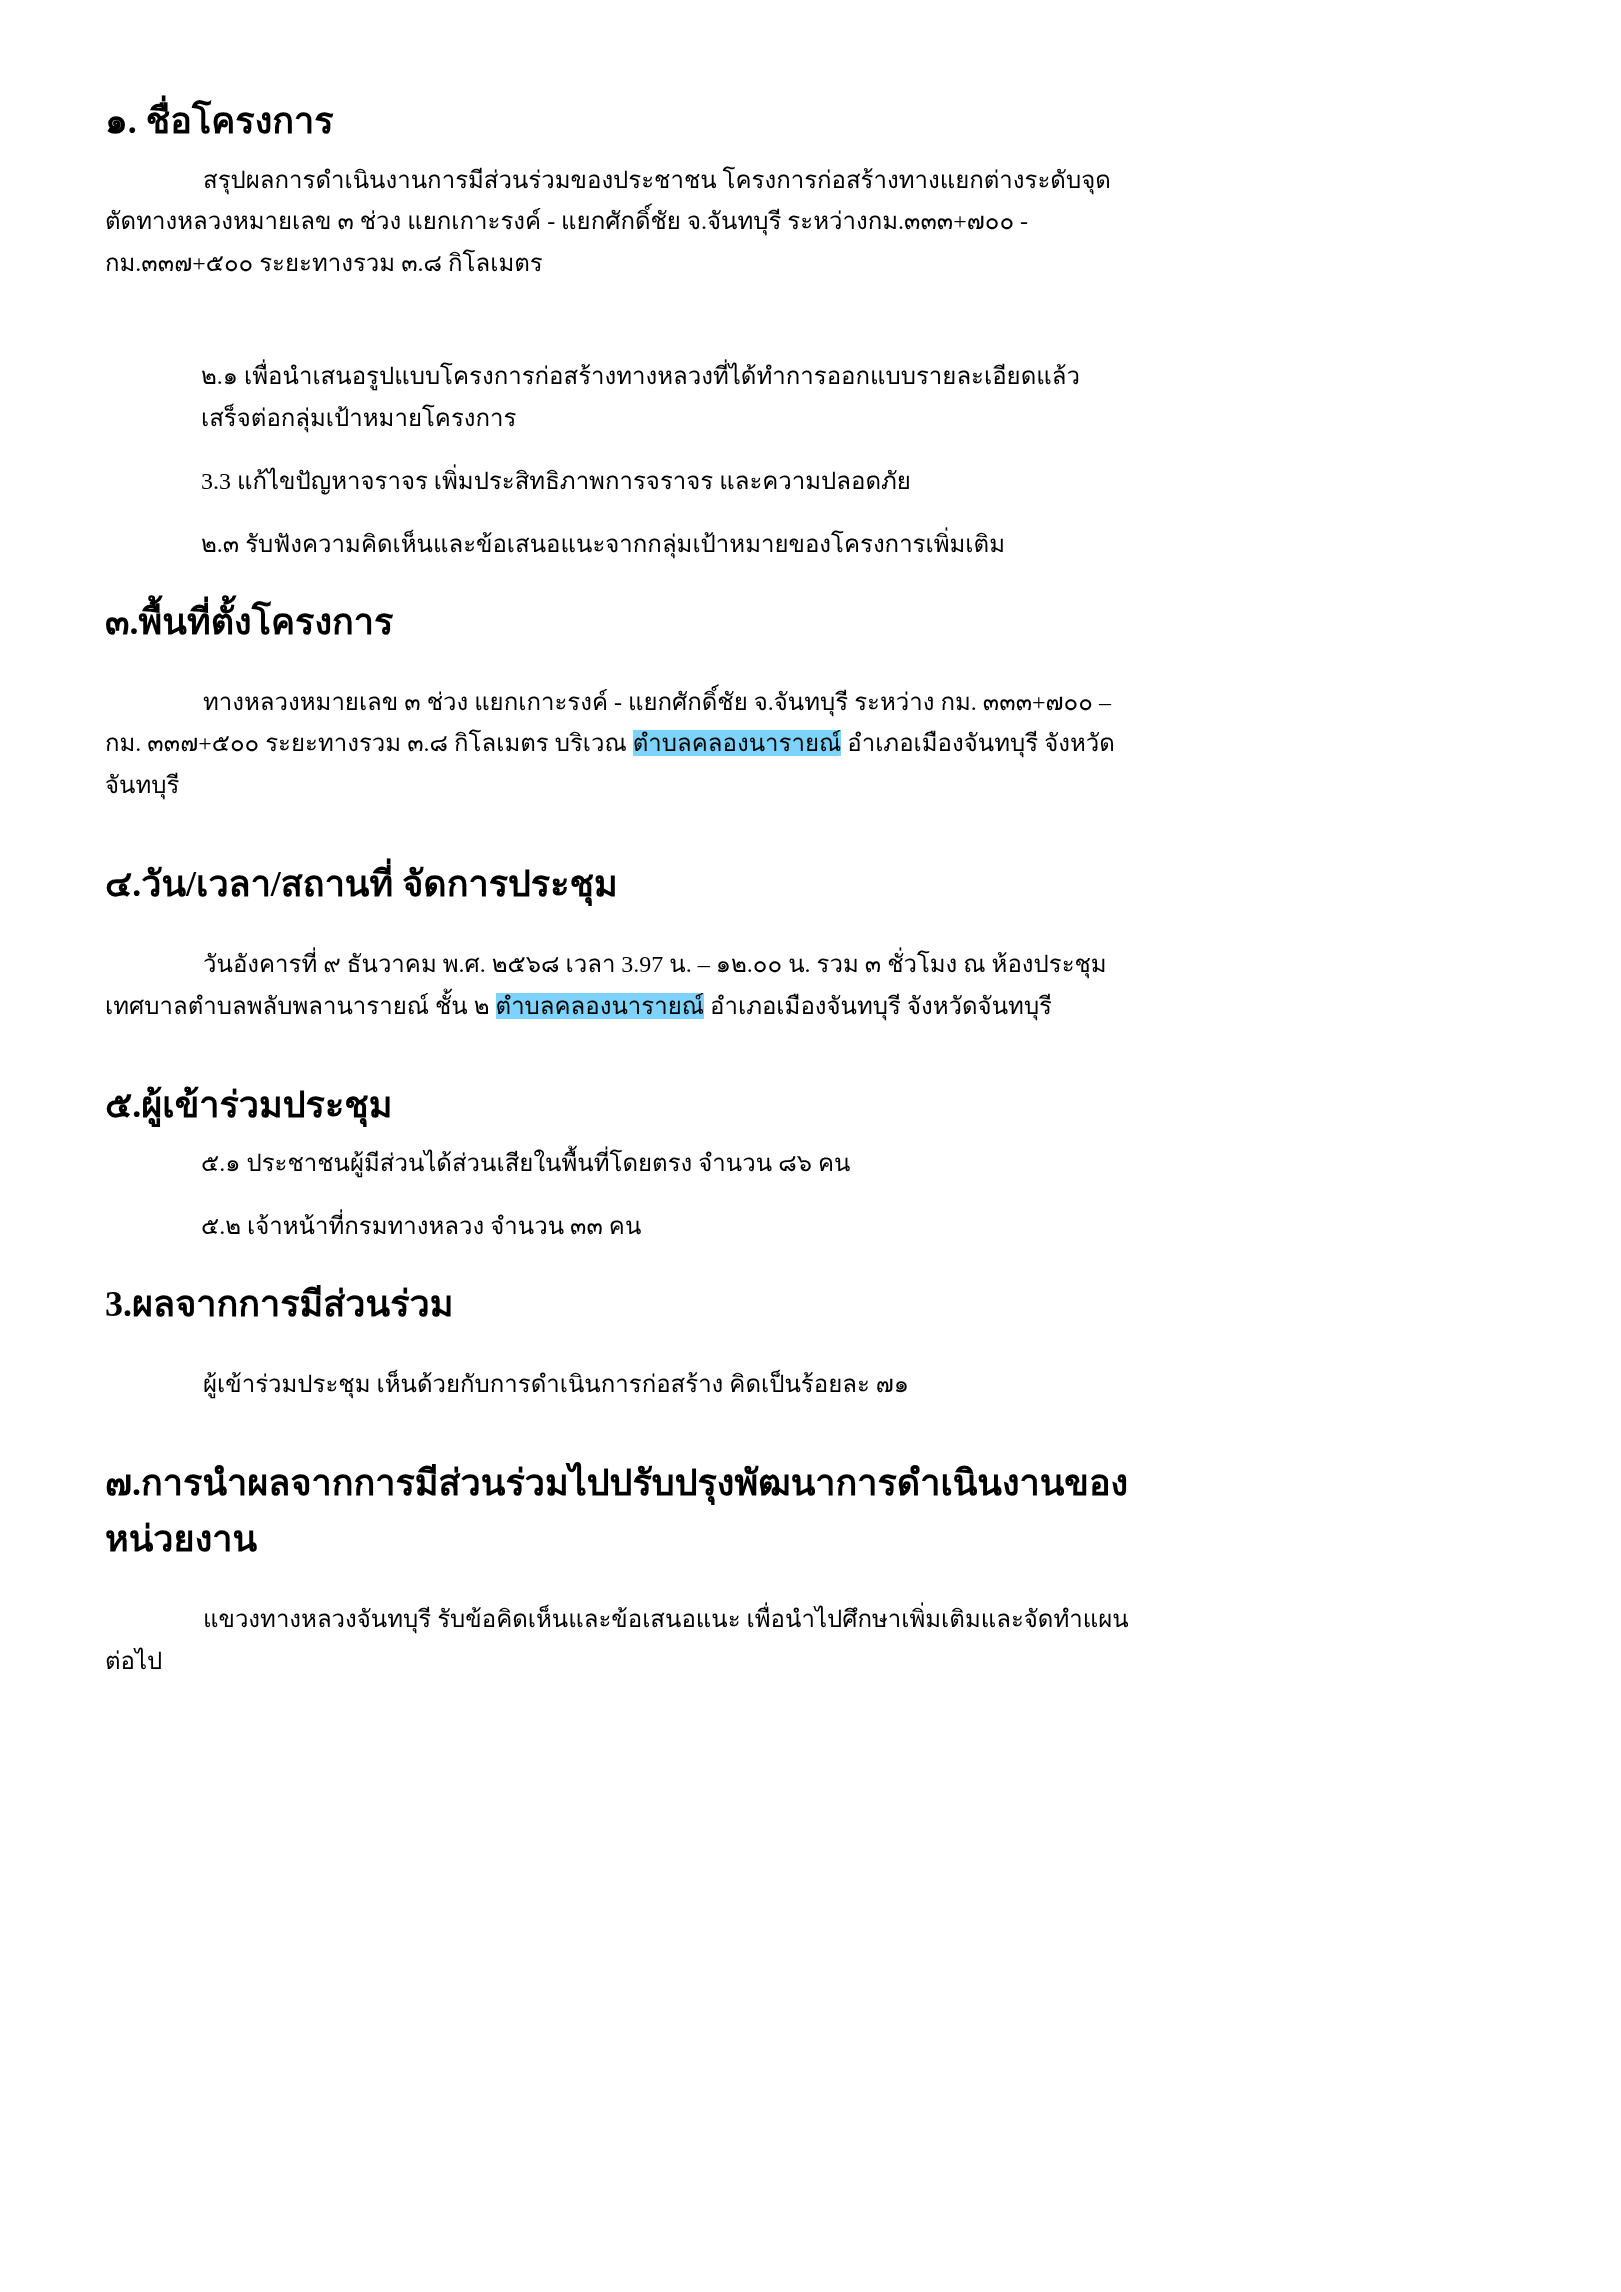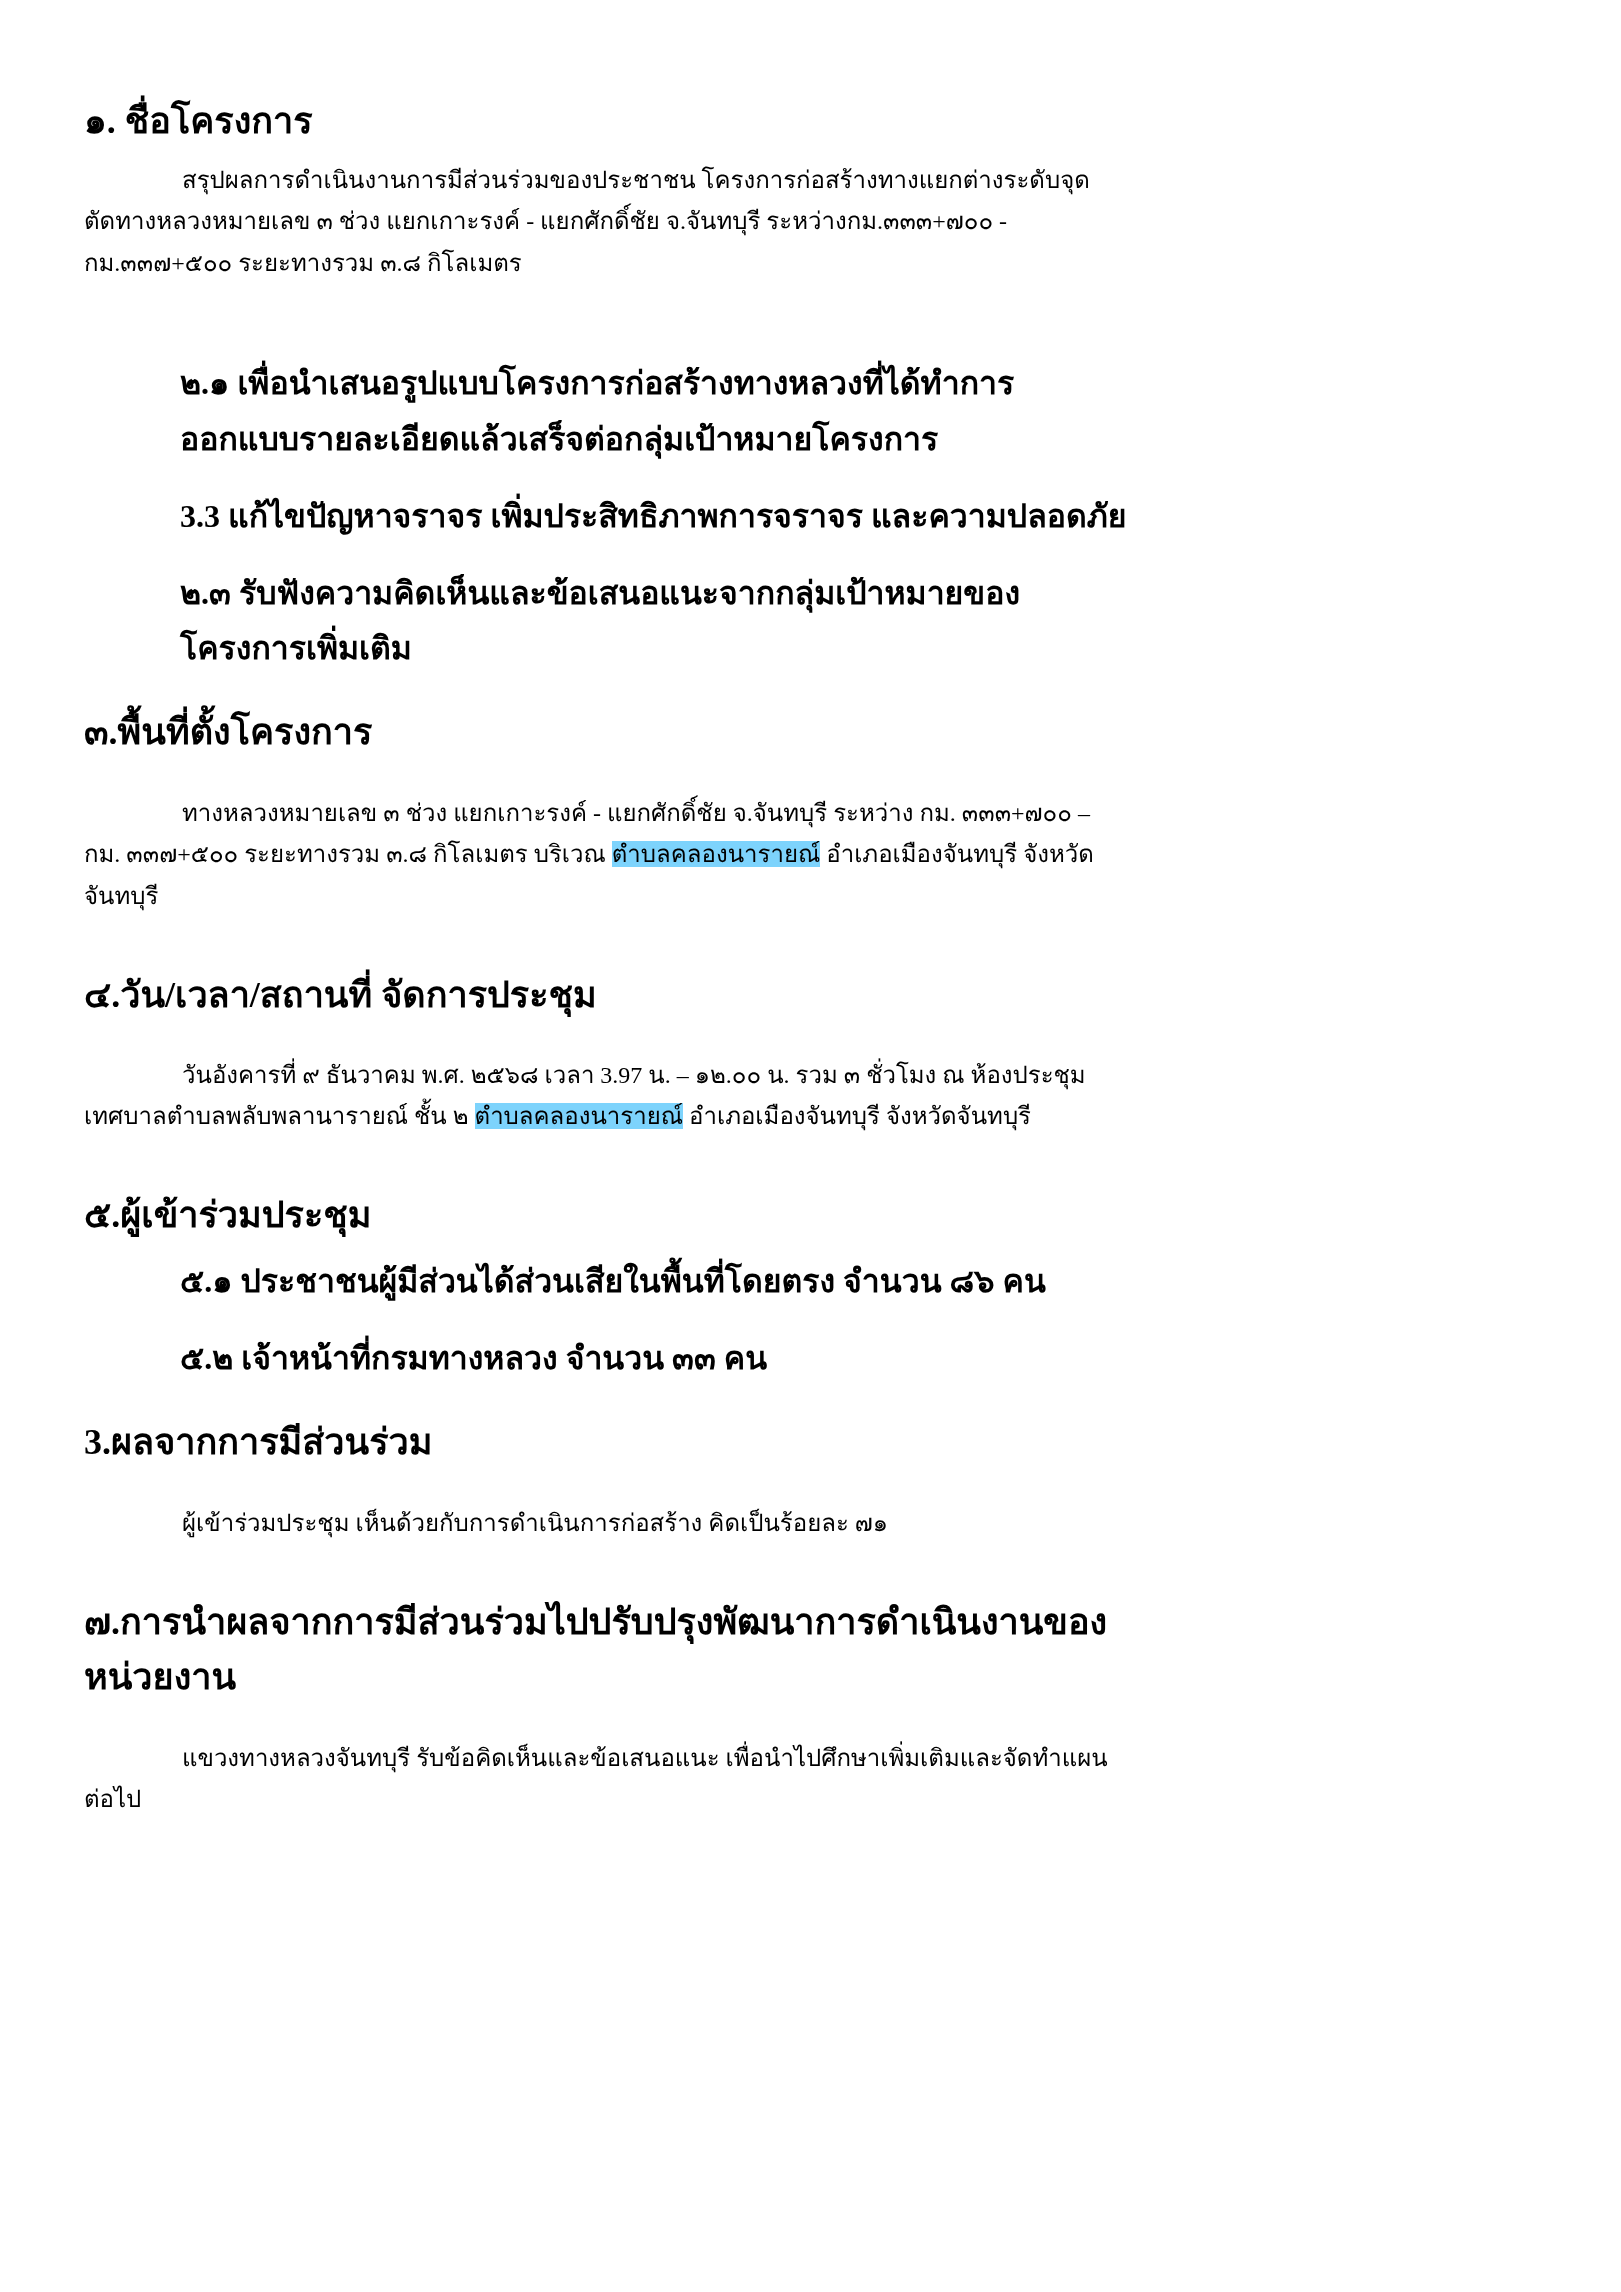--- a/index.html
+++ b/index.html
@@ -11,21 +11,21 @@
     width: 1621px;
     height: 2293px;
     color: #000000;
     font-family: "Liberation Serif", "DejaVu Serif", serif;
     overflow: hidden;
   }
   .page {
     box-sizing: border-box;
     width: 1311px;
     height: 2293px;
-    padding: 94px 182px 0 84px;
+    padding: 94px 182px 0 105px;
     background: #ffffff;
   }
   section.doc-section {
     margin: 0 0 29px 0;
   }
   h2.heading {
     font-size: 36px;
     font-weight: bold;
     line-height: 1.55;
     margin: 0 0 9.8px 0;
@@ -34,24 +34,23 @@
   p.para {
     font-size: 24px;
     line-height: 1.73;
     margin: 0 0 13.7px 0;
     text-align: left;
   }
   p.para.indent {
     text-indent: 98px;
   }
   p.item {
-    font-size: 32px;
+    font-size: 24px;
     line-height: 1.73;
     margin: 0 0 21.6px 96px;
-    font-weight: bold;
   }
   .hl {
     background: #7dd3fc;
   }
   .gap-lg { height: 21.6px; }
 </style>
 </head>
 <body>
 
 <div class="page">

